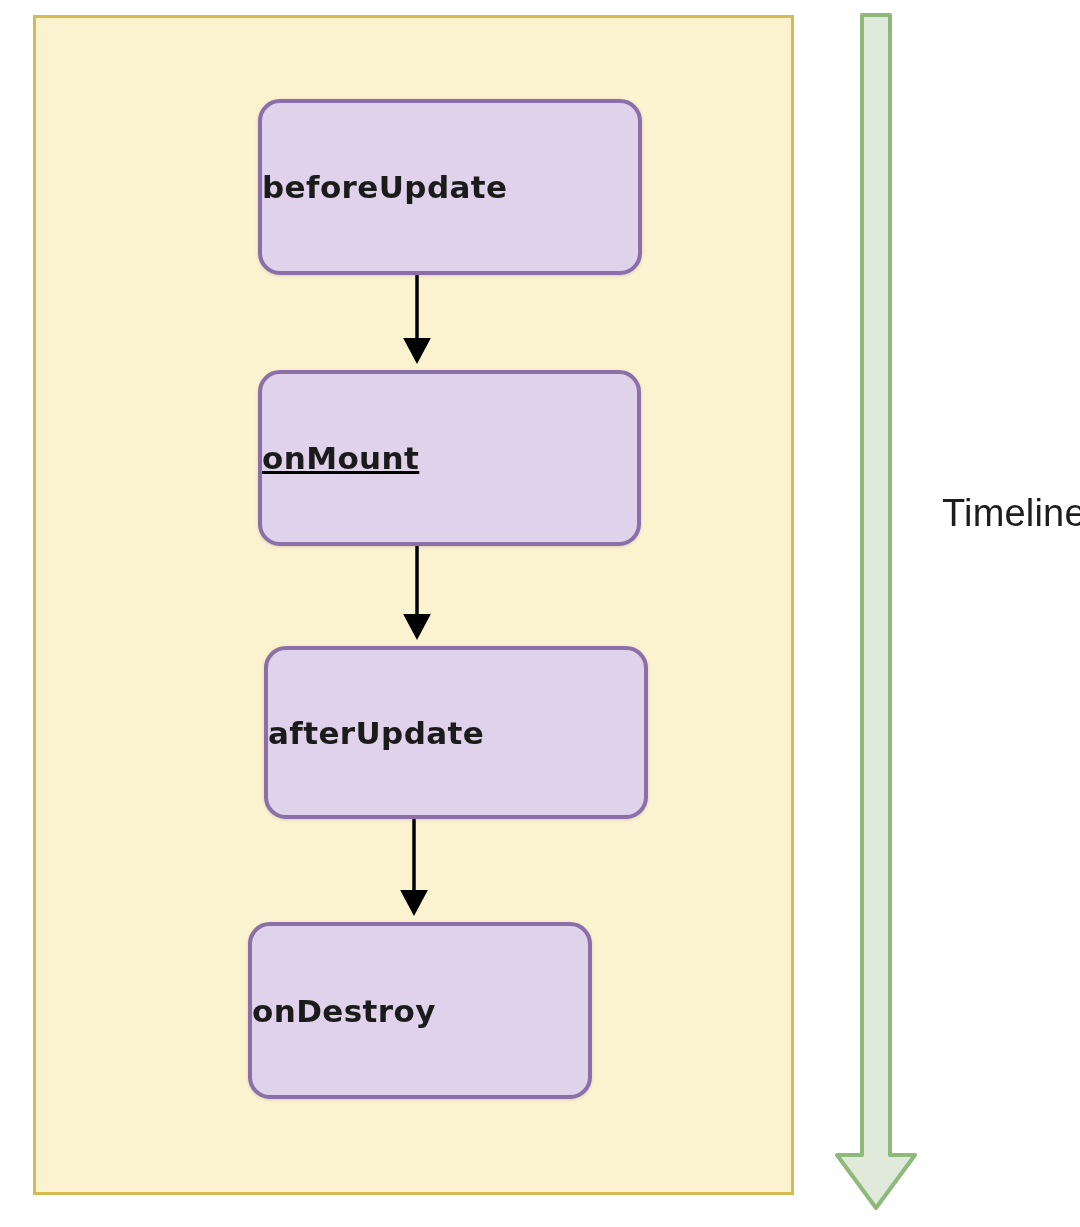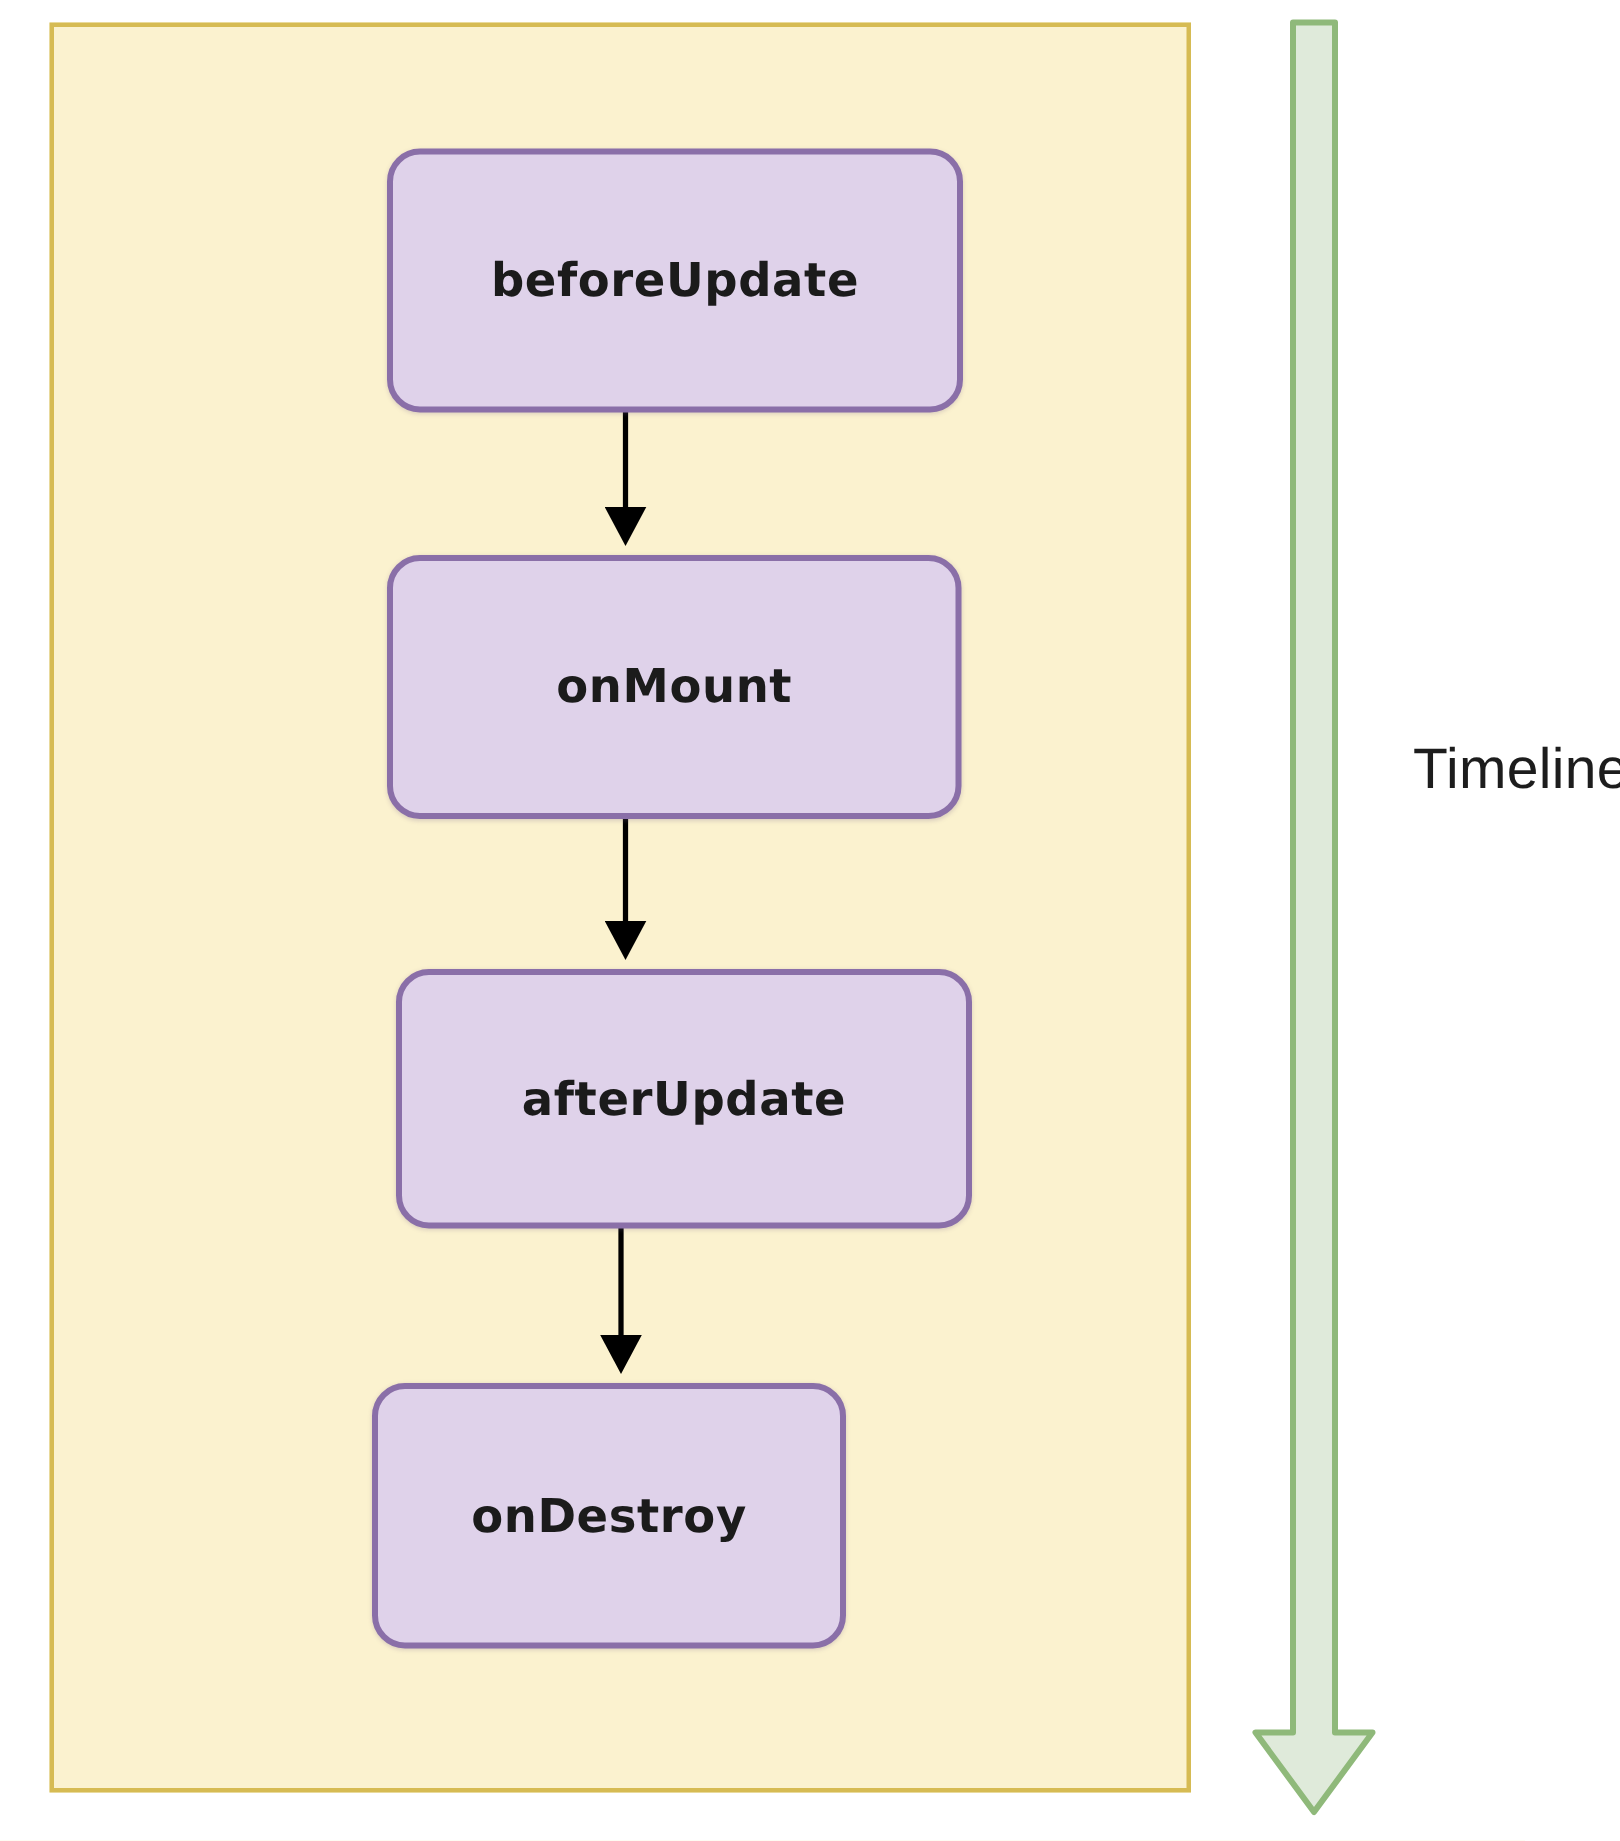--- a/index.html
+++ b/index.html
@@ -29,36 +29,35 @@
 
   
   .node {
     position: absolute;
     box-sizing: border-box;
     background: #dfd2ea;
     border: 4px solid #8a6fa8;
     border-radius: 22px;
     display: flex;
     align-items: center;
-    justify-content: center;
     box-shadow: 0 1px 3px rgba(120, 100, 140, 0.25);
   }
   .node-label {
     font-family: "DejaVu Sans", sans-serif;
     font-size: 31px;
     font-weight: 600;
     color: #1b1b1b;
     letter-spacing: 0.4px;
     white-space: nowrap;
   }
 
   #node-before-update { left: 222px; top: 81px;  width: 384px; height: 176px; }
-  #node-on-mount      { left: 222px; top: 352px; width: 383px; height: 176px; }
+  #node-on-mount      { left: 222px; top: 352px; width: 383px; height: 176px; text-decoration: underline; }
   #node-after-update  { left: 228px; top: 628px; width: 384px; height: 173px; }
-  #node-on-destroy    { left: 212px; top: 904px; width: 316px; height: 177px; }
+  #node-on-destroy    { left: 212px; top: 904px; width: 344px; height: 177px; }
 
   
   .connector {
     position: absolute;
     left: 0;
     top: 0;
     pointer-events: none;
   }
 
   

